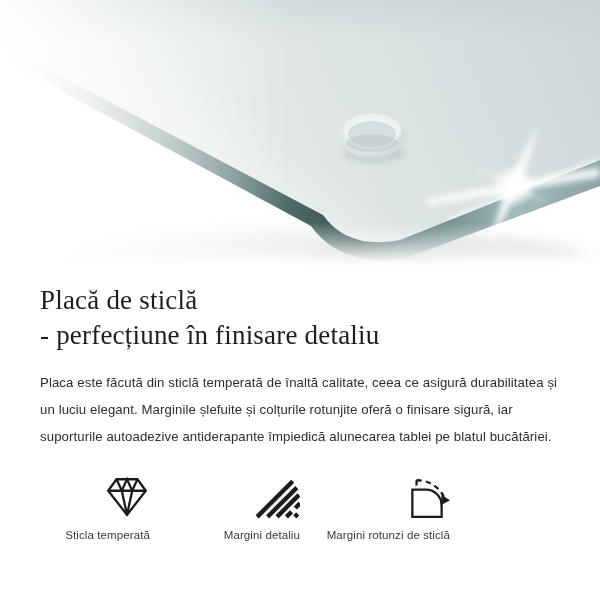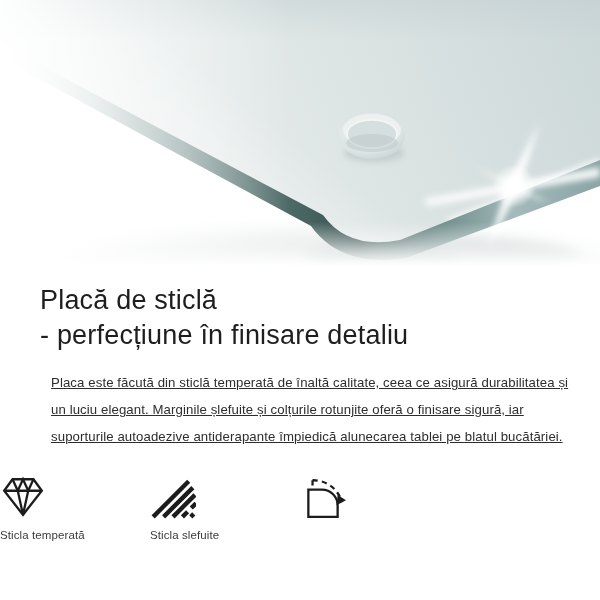--- a/index.html
+++ b/index.html
@@ -4,34 +4,33 @@
 <style>
   html,body{margin:0;padding:0;background:#ffffff;}
   .page{
     position:relative;width:600px;height:600px;background:#ffffff;
     font-family:"Liberation Sans",sans-serif;overflow:hidden;
   }
   .hero{position:absolute;top:0;left:0;width:600px;height:268px;}
   .hero svg{display:block;}
   .content{position:absolute;left:40px;top:283px;width:532px;}
   .title{
-    font-family:Liberation Sans, sans-serif;
+    font-family:Liberation Serif, serif;
     font-weight:400;color:#1e1e1e;font-size:27px;line-height:35px;
     letter-spacing:.2px;margin:0;
   }
   .desc{
-    margin:16px 0 0 11px;font-size:13.2px;line-height:27px;color:#2d2d2d;
+    margin:16px 0 0 0;font-size:13.2px;line-height:27px;color:#2d2d2d;
     letter-spacing:.1px;
-    text-decoration:underline;
   }
   .features{
     position:absolute;left:0;top:474px;width:600px;
     display:grid;grid-template-columns:repeat(4,1fr);
   }
-  .feature{display:flex;flex-direction:column;align-items:flex-start;}
+  .feature{display:flex;flex-direction:column;align-items:flex-end;}
   .feature .icon{width:46px;height:46px;}
   .feature .label{
     margin-top:9px;font-size:11.5px;color:#3a3a3a;letter-spacing:.1px;
     text-align:center;white-space:nowrap;
   }
   .icon svg{width:100%;height:100%;}
   .icon path,.icon line{stroke:#1c1c1c;fill:none;stroke-width:2.2;}
   .icon .thick{stroke-width:4.2;}
   .icon .fill{fill:#1c1c1c;stroke:none;}
   .icon .wfill{fill:#ffffff;}
@@ -157,29 +156,30 @@
     <div class="feature">
       <div class="icon">
         <svg viewBox="0 0 44 44">
           <path class="thick" d="M3 41 L37 7"></path>
           <path class="thick" d="M13 41 L41 13"></path>
           <path class="thick" d="M22 41 L43 20"></path>
           <path class="thick" d="M31 41 L44 28" stroke-dasharray="7 5"></path>
           <path class="thick" d="M39 41 L44 36" stroke-dasharray="4 4"></path>
         </svg>
       </div>
-      <div class="label">Sticla slefuite</div>
+      <div class="label">Margini detaliu</div>
     </div>
 
     <div class="feature">
       <div class="icon">
         <svg viewBox="0 0 44 44">
           <path d="M8 15 H21 A15 15 0 0 1 36 30 V41 H8 Z"></path>
           <path d="M12 11 V6"></path>
           <path d="M12 6 A28 28 0 0 1 40 27" stroke-dasharray="5 4"></path>
           <polygon class="fill" points="36,20 44,25 35,30"></polygon>
         </svg>
       </div>
+      <div class="label">Margini rotunzi de sticlă</div>
     </div>
 
 
   </div>
 </div>
 
 </body></html>

